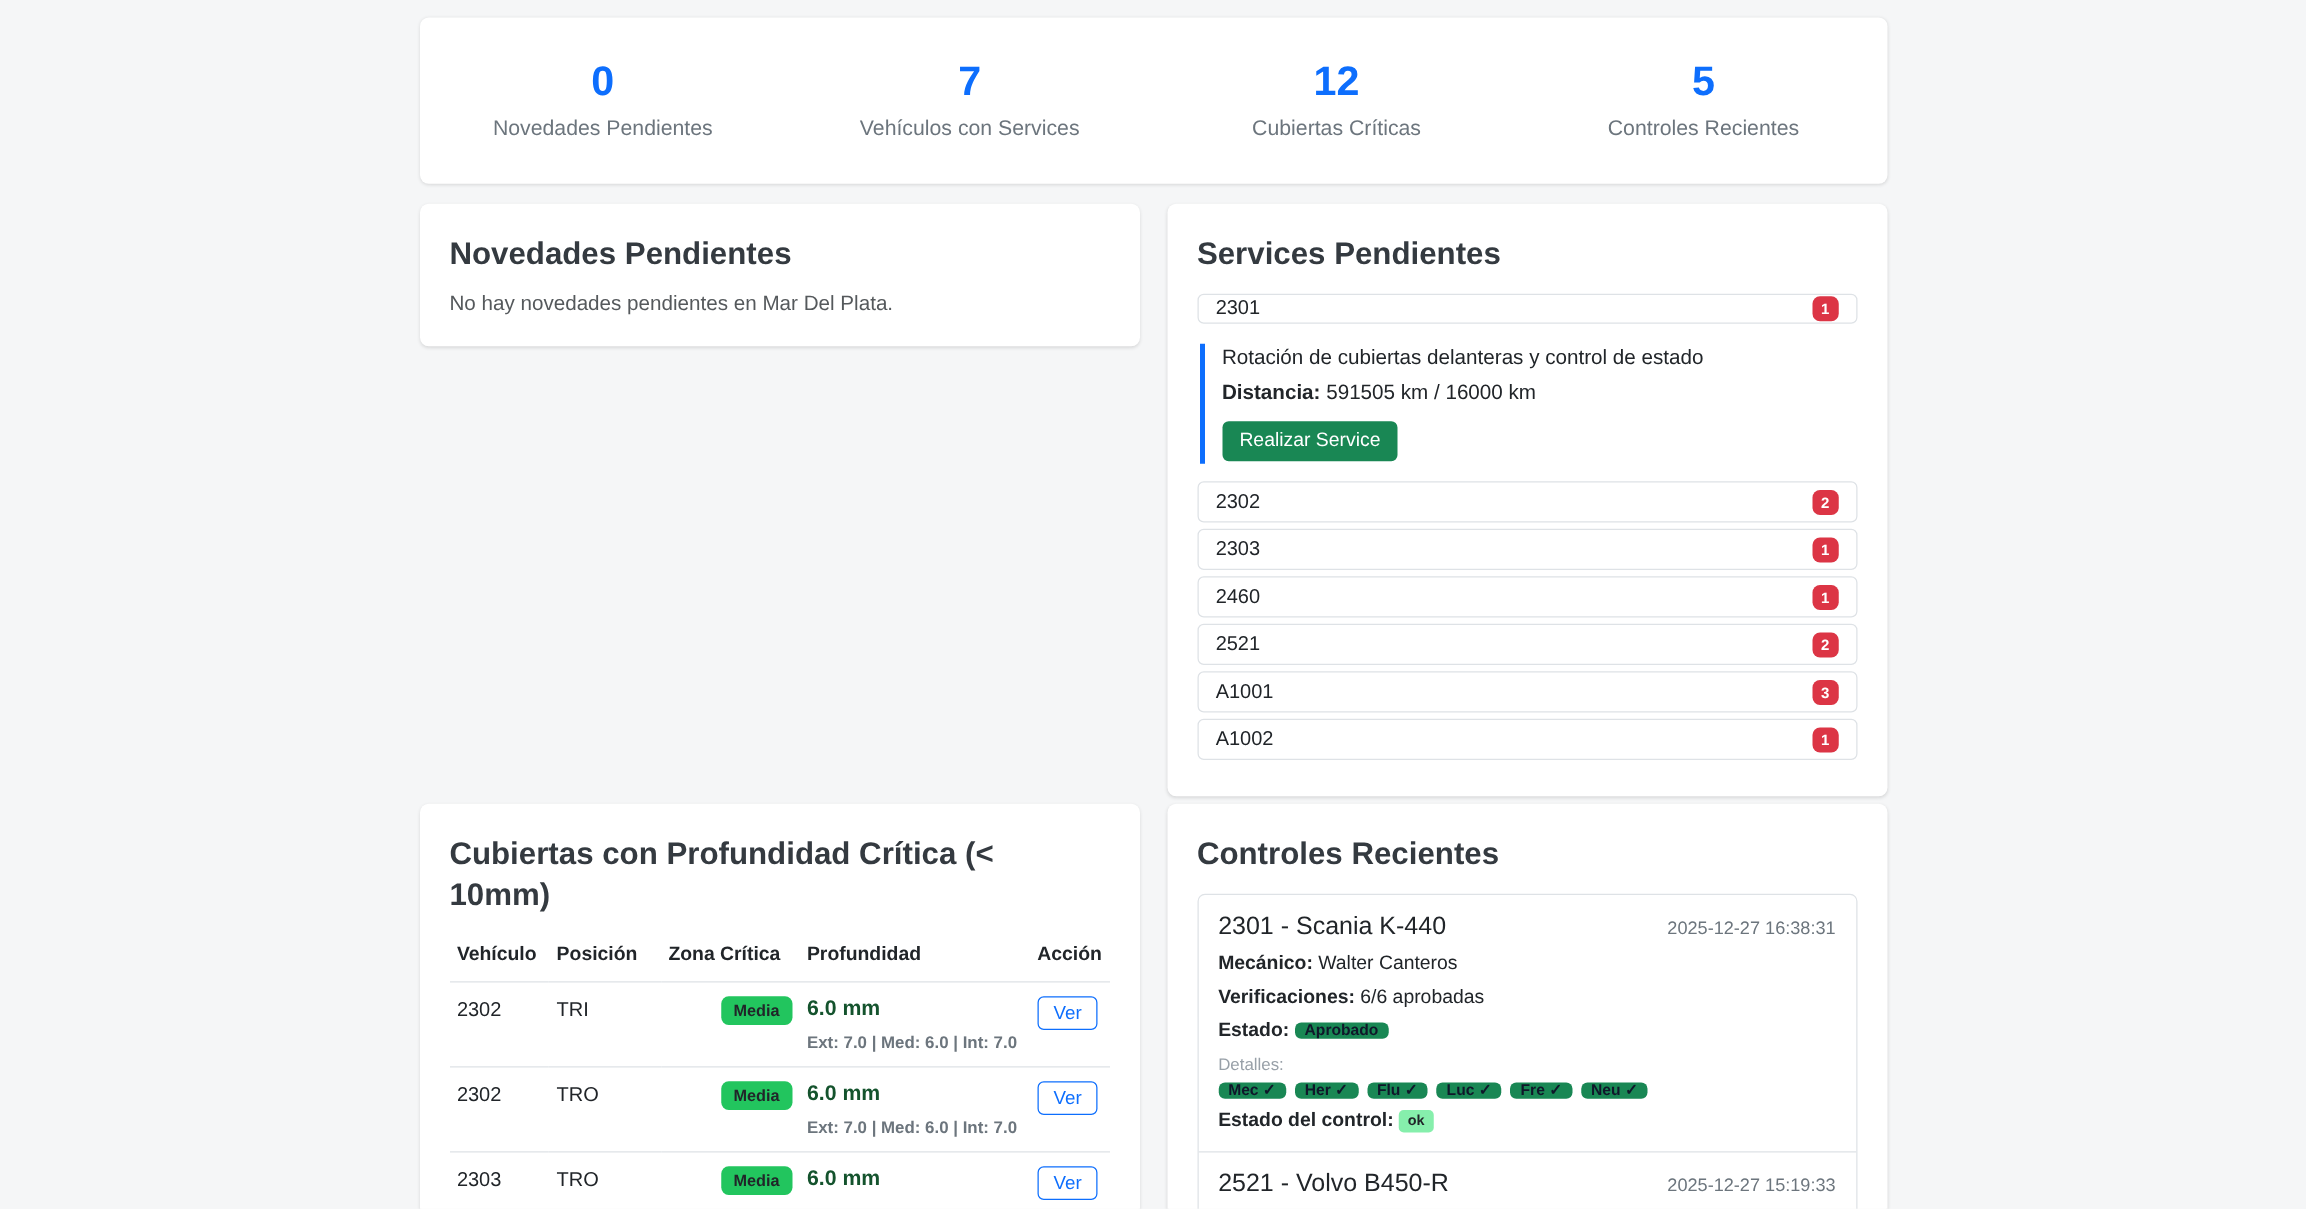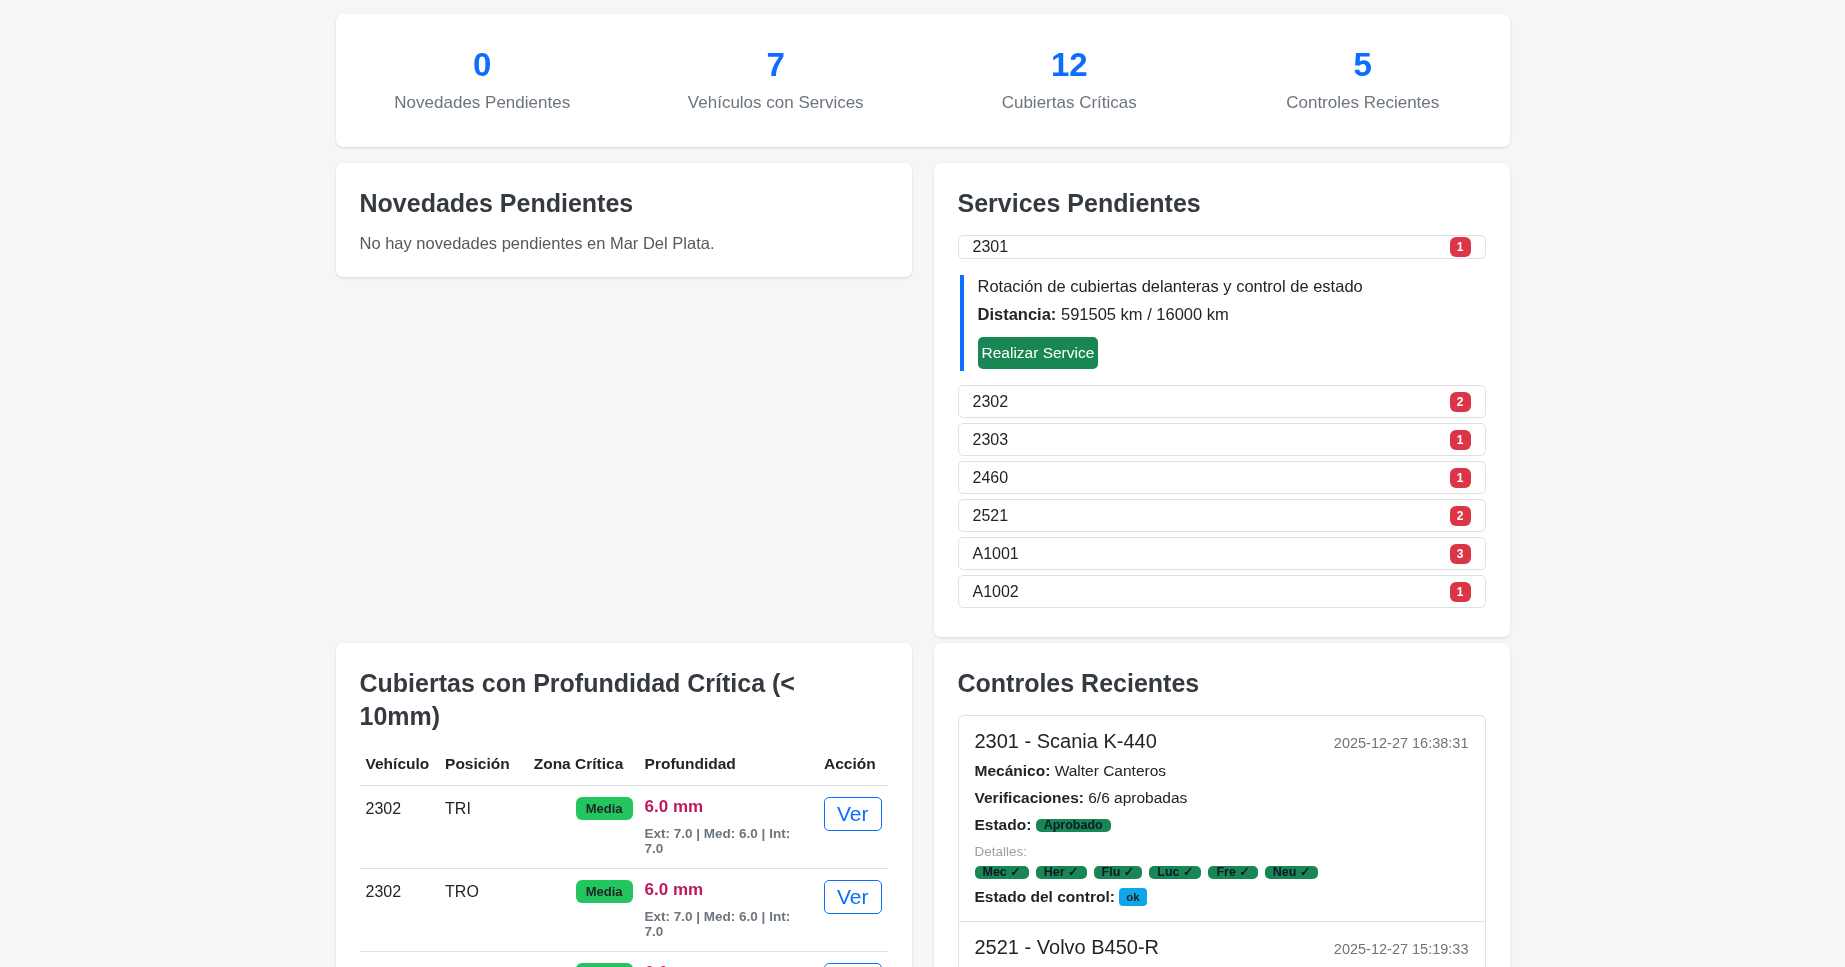--- a/index.html
+++ b/index.html
@@ -61,47 +61,47 @@
   .svc-desc { font-size: 16.5px; color: #212529; }
   .svc-dist { font-size: 16.5px; margin-top: 9px; }
   .svc-dist b { font-weight: 700; }
   .btn-green {
     display: inline-block;
     margin-top: 13px;
     background: #198754; color: #fff;
     border: none; border-radius: 5px;
     font-size: 15.5px;
     font-family: "Liberation Sans", sans-serif;
-    padding: 7px 4px;
+    padding: 7px 14px;
     cursor: pointer;
   }
   
   .tyres-title { width: 480px; }
   table { width: 100%; border-collapse: collapse; margin-top: 14px; }
   th {
     text-align: left; font-size: 15.5px; font-weight: 700; color: #212529;
     padding: 8px 6px 12px 6px;
   }
   td { padding: 11px 6px 12px 6px; vertical-align: top; border-top: 1px solid #dee2e6; }
   td.cell-main { font-size: 16px; padding-top: 14px; }
   .badge-warn {
     display: inline-block;
     background: #22c55e; color: #212529;
     font-size: 13px; font-weight: 700;
     padding: 5px 10px; border-radius: 6px;
     line-height: 13px;
     margin-left: 42px;
   }
-  .depth-val { font-size: 17px; font-weight: 700; color: #be185d; }
+  .depth-val { font-size: 17px; font-weight: 700; color: #14532d; }
   .depth-detail { font-size: 13.5px; font-weight: 700; color: #6c757d; margin-top: 9px; }
   .btn-outline {
     background: #fff;
     border: 1px solid #0d6efd; color: #0d6efd;
     border-radius: 5px;
-    font-size: 21px;
+    font-size: 15px;
     font-family: "Liberation Sans", sans-serif;
     padding: 4px 12px;
     cursor: pointer;
   }
   
   .entries-box { border: 1px solid #dee2e6; border-radius: 6px; margin-top: 15px; }
   .entry { padding: 14px 16px 15px 16px; }
   .entry + .entry { border-top: 1px solid #dee2e6; }
   .entry-head { display: flex; justify-content: space-between; align-items: baseline; }
   .entry-title { font-size: 20px; color: #212529; }
@@ -113,21 +113,21 @@
     background: #198754; color: #0f172a;
     font-size: 12.5px; font-weight: 700;
     padding: 0 8px; border-radius: 5px;
     line-height: 13px;
     vertical-align: 1px;
   }
   .detalles-label { font-size: 13.5px; color: #98a0a8; margin-top: 10px; }
   .check-row { margin-top: 7px; display: flex; gap: 7px; }
   .badge-ok {
     display: inline-block;
-    background: #0ea5e9; color: #212529;
+    background: #86efac; color: #212529;
     font-size: 11.5px; font-weight: 700;
     padding: 3px 7px; border-radius: 4px;
     vertical-align: 1px;
   }
 </style>
 </head>
 <body>
 
 <div class="container">
 

